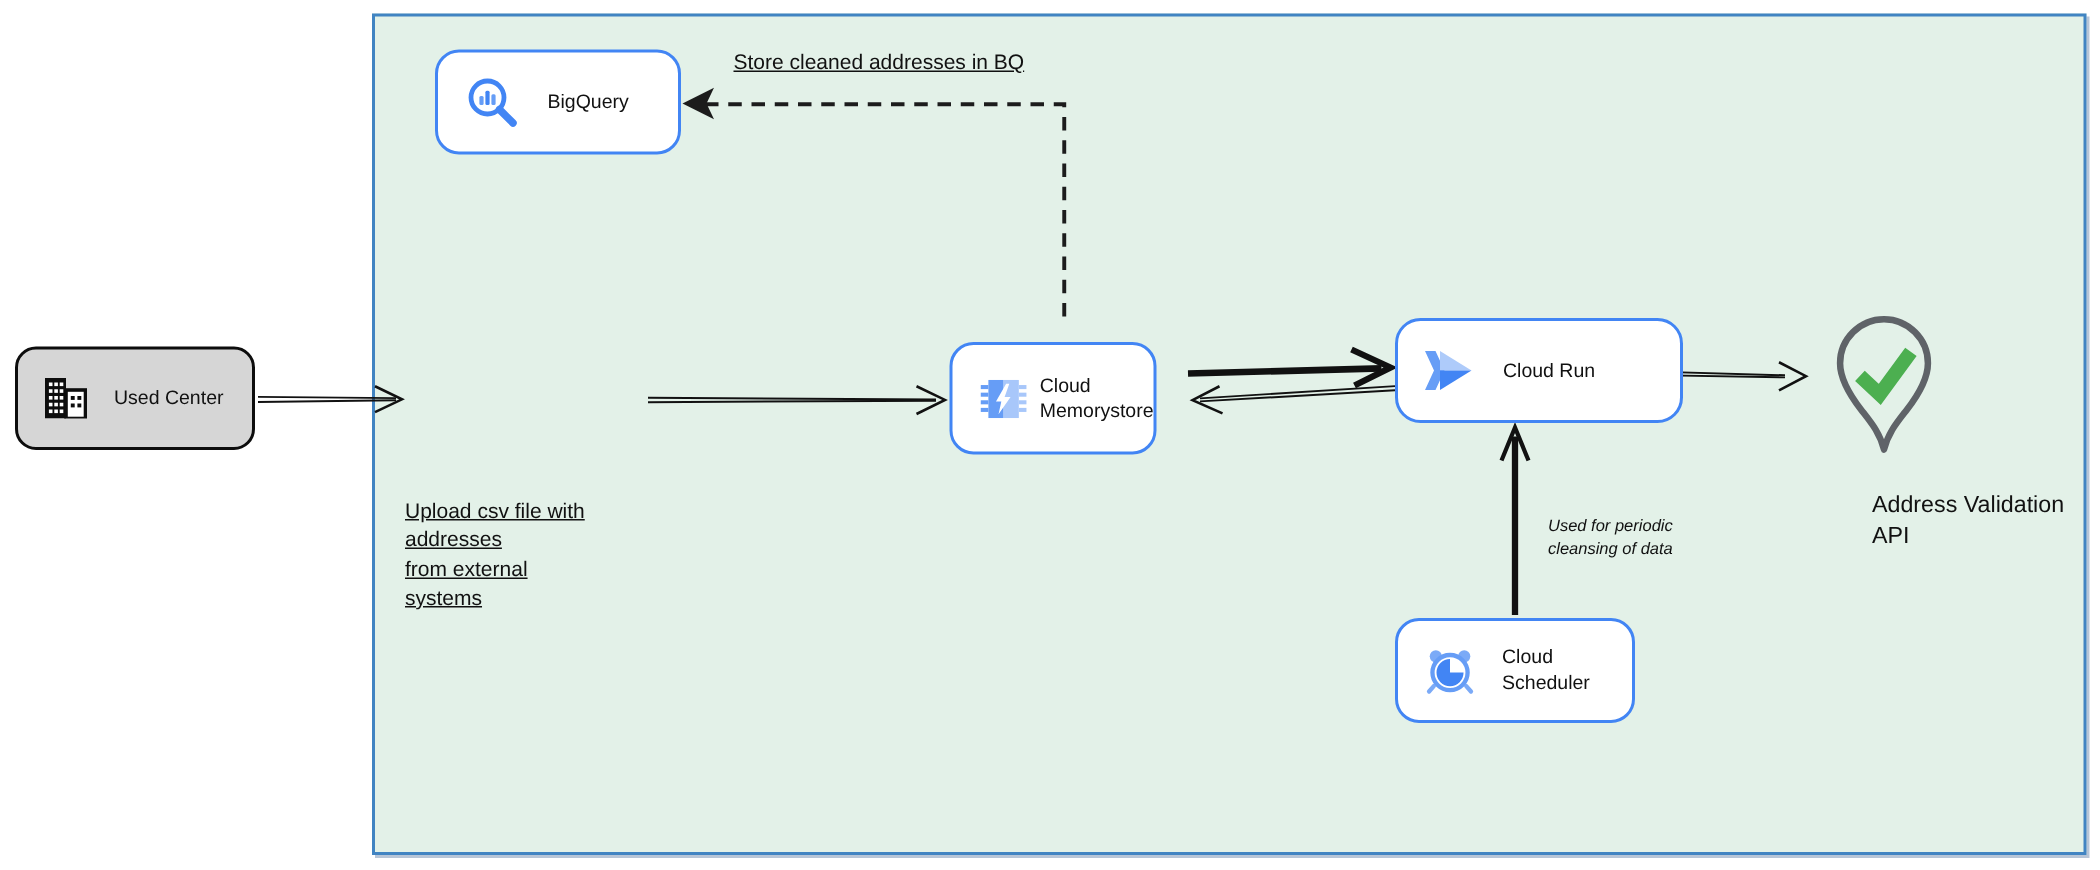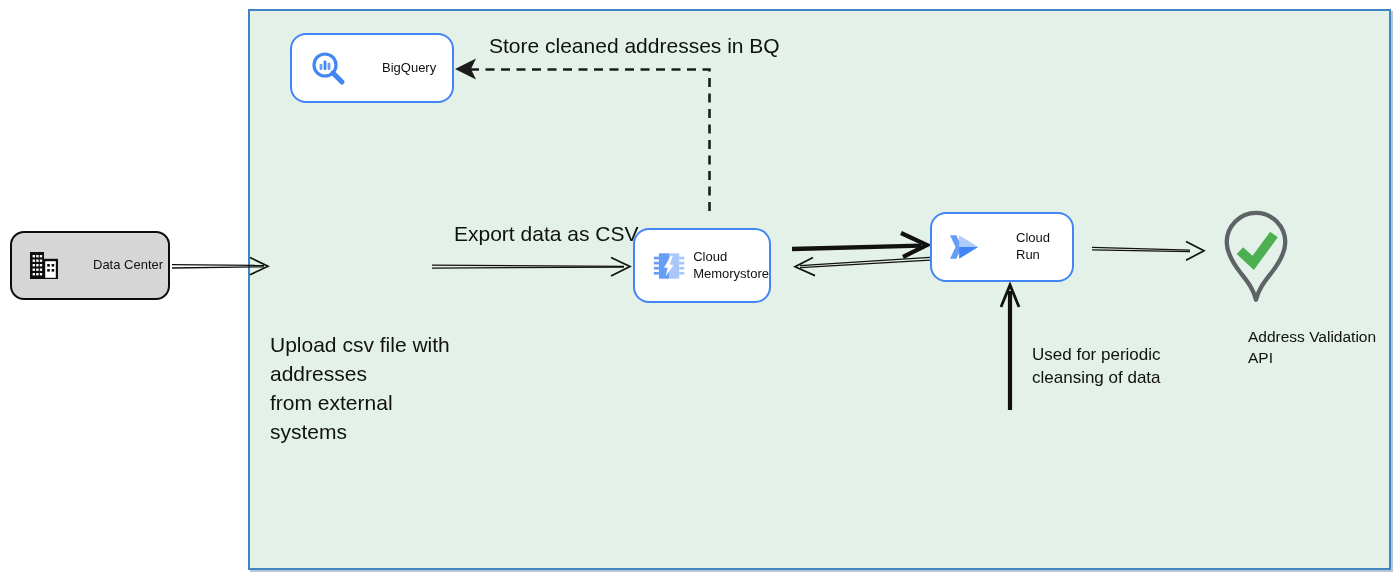--- a/index.html
+++ b/index.html
@@ -2,26 +2,26 @@
 <html><head>
 <meta charset="utf-8">
 <style>
   html,body{margin:0;padding:0;background:#fff;font-family:"Liberation Sans",sans-serif;}
   .canvas{position:relative;width:1400px;height:580px;background:#ffffff;overflow:hidden;}
   .container-box{position:absolute;left:248px;top:9px;width:1143px;height:561px;
     background:#e3f1e8;border:2px solid #4184c2;box-sizing:border-box;
     box-shadow:2px 2px 0 rgba(50,90,140,.35);}
   .edges{position:absolute;left:0;top:0;width:1400px;height:580px;pointer-events:none;}
   .node{position:absolute;background:#fff;border:2px solid #4285f4;border-radius:16px;
-    display:flex;align-items:center;box-sizing:border-box;padding-left:18px;gap:35px;}
+    display:flex;align-items:center;box-sizing:border-box;padding-left:18px;gap:18px;}
   .node .lbl{font-size:13px;color:#111;line-height:1.3;white-space:pre-wrap;}
   .node.dc{background:#d6d6d6;border:2.5px solid #0d0d0d;border-radius:14px;}
   .ann{position:absolute;color:#111;white-space:pre-wrap;}
-  .ann.big{font-size:21px;line-height:1.38;}
-  .ann.mid{font-size:17px;line-height:1.33;}
+  .ann.big{font-size:14px;line-height:1.38;text-decoration:underline;}
+  .ann.mid{font-size:11px;line-height:1.33;font-style:italic;}
   .ann.pin-label{font-size:15.5px;line-height:1.35;}
   .pin-wrap{position:absolute;left:1222px;top:208px;width:68px;height:106px;}
 </style>
 </head>
 <body>
 
 <div class="canvas">
 
   <div class="container-box"></div>
 
@@ -88,21 +88,21 @@
           <rect x="9.8" y="21" width="2.4" height="2.4"></rect>
       </g>
       <rect x="14" y="8" width="13" height="19" fill="#ffffff" stroke="#0d0d0d" stroke-width="2.4"></rect>
       <g fill="#0d0d0d">
         <rect x="17.2" y="12" width="2.6" height="2.6"></rect>
           <rect x="21.6" y="12" width="2.6" height="2.6"></rect>
         <rect x="17.2" y="17" width="2.6" height="2.6"></rect>
           <rect x="21.6" y="17" width="2.6" height="2.6"></rect>
       </g>
     </svg>
-    <span class="lbl">Data Center</span>
+    <span class="lbl">Used Center</span>
   </div>
 
   <div class="node" style="left:290px;top:33px;width:164px;height:70px;">
     <svg width="37" height="37" viewBox="0 0 37 37">
       <circle cx="15" cy="15" r="11" fill="#ffffff" stroke="#4285f4" stroke-width="3.2"></circle>
       <line x1="23" y1="23" x2="32" y2="32" stroke="#4285f4" stroke-width="5" stroke-linecap="round"></line>
       <rect x="9.6" y="14" width="2.8" height="6" rx="1" fill="#669df6"></rect>
       <rect x="13.6" y="10.5" width="2.8" height="9.5" rx="1" fill="#4285f4"></rect>
       <rect x="17.6" y="12.8" width="2.8" height="7.2" rx="1" fill="#669df6"></rect>
     </svg>
@@ -125,42 +125,52 @@
           <rect x="31" y="24" width="6" height="3.2"></rect>
       </g>
       <rect x="7" y="2" width="12" height="30" fill="#669df6"></rect>
       <rect x="19" y="2" width="12" height="30" fill="#a8c7fa"></rect>
       <polygon points="21,5 13,19 17.2,19 15,29 24.5,15.5 19.8,15.5 23.5,5" fill="#ffffff"></polygon>
     </svg>
     <span class="lbl">Cloud
 Memorystore</span>
   </div>
 
-  <div class="node" style="left:930px;top:212px;width:144px;height:70px;">
+  <div class="node" style="left:930px;top:212px;width:192px;height:70px;border-radius:17px;">
     <svg width="34" height="28" viewBox="0 0 34 28">
       <polygon points="0,1 7,1 13,14 7,27 0,27 6,14" fill="#669df6"></polygon>
       <polygon points="10,1 31,14 10,14" fill="#aecbfa"></polygon>
       <polygon points="10,14 31,14 10,27" fill="#4285f4"></polygon>
     </svg>
     <span class="lbl">Cloud Run</span>
   </div>
 
+  <div class="node" style="left:930px;top:412px;width:160px;height:70px;">
+    <svg width="37" height="35" viewBox="0 0 37 35">
+      <circle cx="8" cy="6.5" r="4.5" fill="#7baaf7"></circle>
+      <circle cx="29" cy="6.5" r="4.5" fill="#7baaf7"></circle>
+      <line x1="6.5" y1="28.5" x2="3" y2="32.5" stroke="#7baaf7" stroke-width="3.2" stroke-linecap="round"></line>
+      <line x1="30.5" y1="28.5" x2="34" y2="32.5" stroke="#7baaf7" stroke-width="3.2" stroke-linecap="round"></line>
+      <circle cx="18.5" cy="18.5" r="13" fill="#ffffff" stroke="#669df6" stroke-width="3.2"></circle>
+      <path d="M18.5,18.5 L18.5,8.5 A10,10 0 1 0 28.5,18.5 Z" fill="#4285f4"></path>
+    </svg>
+    <span class="lbl">Cloud Scheduler</span>
+  </div>
 
   <div class="pin-wrap">
     <svg width="68" height="106" viewBox="0 0 72 112">
       <path d="M36,5 C19,5 5,19 5,36 C5,48 13,60 20,69 C27,78 33,85 36,97
                C39,85 45,78 52,69 C59,60 67,48 67,36 C67,19 53,5 36,5 Z" fill="none" stroke="#5f6368" stroke-width="4.6" stroke-linejoin="round"></path>
       <polyline points="19,45 33,58 55,28" fill="none" stroke="#4caf50" stroke-width="10"></polyline>
     </svg>
   </div>
   <div class="ann pin-label" style="left:1248px;top:327px;width:150px;">Address Validation
 API</div>
 
   <div class="ann big" style="left:489px;top:32px;">Store cleaned addresses in BQ</div>
-  <div class="ann big" style="left:454px;top:220px;">Export data as CSV</div>
   <div class="ann big" style="left:270px;top:331px;">Upload csv file with
 addresses
 from external
 systems</div>
   <div class="ann mid" style="left:1032px;top:344px;">Used for periodic
 cleansing of data</div>
 
 </div>
 
 </body></html>

